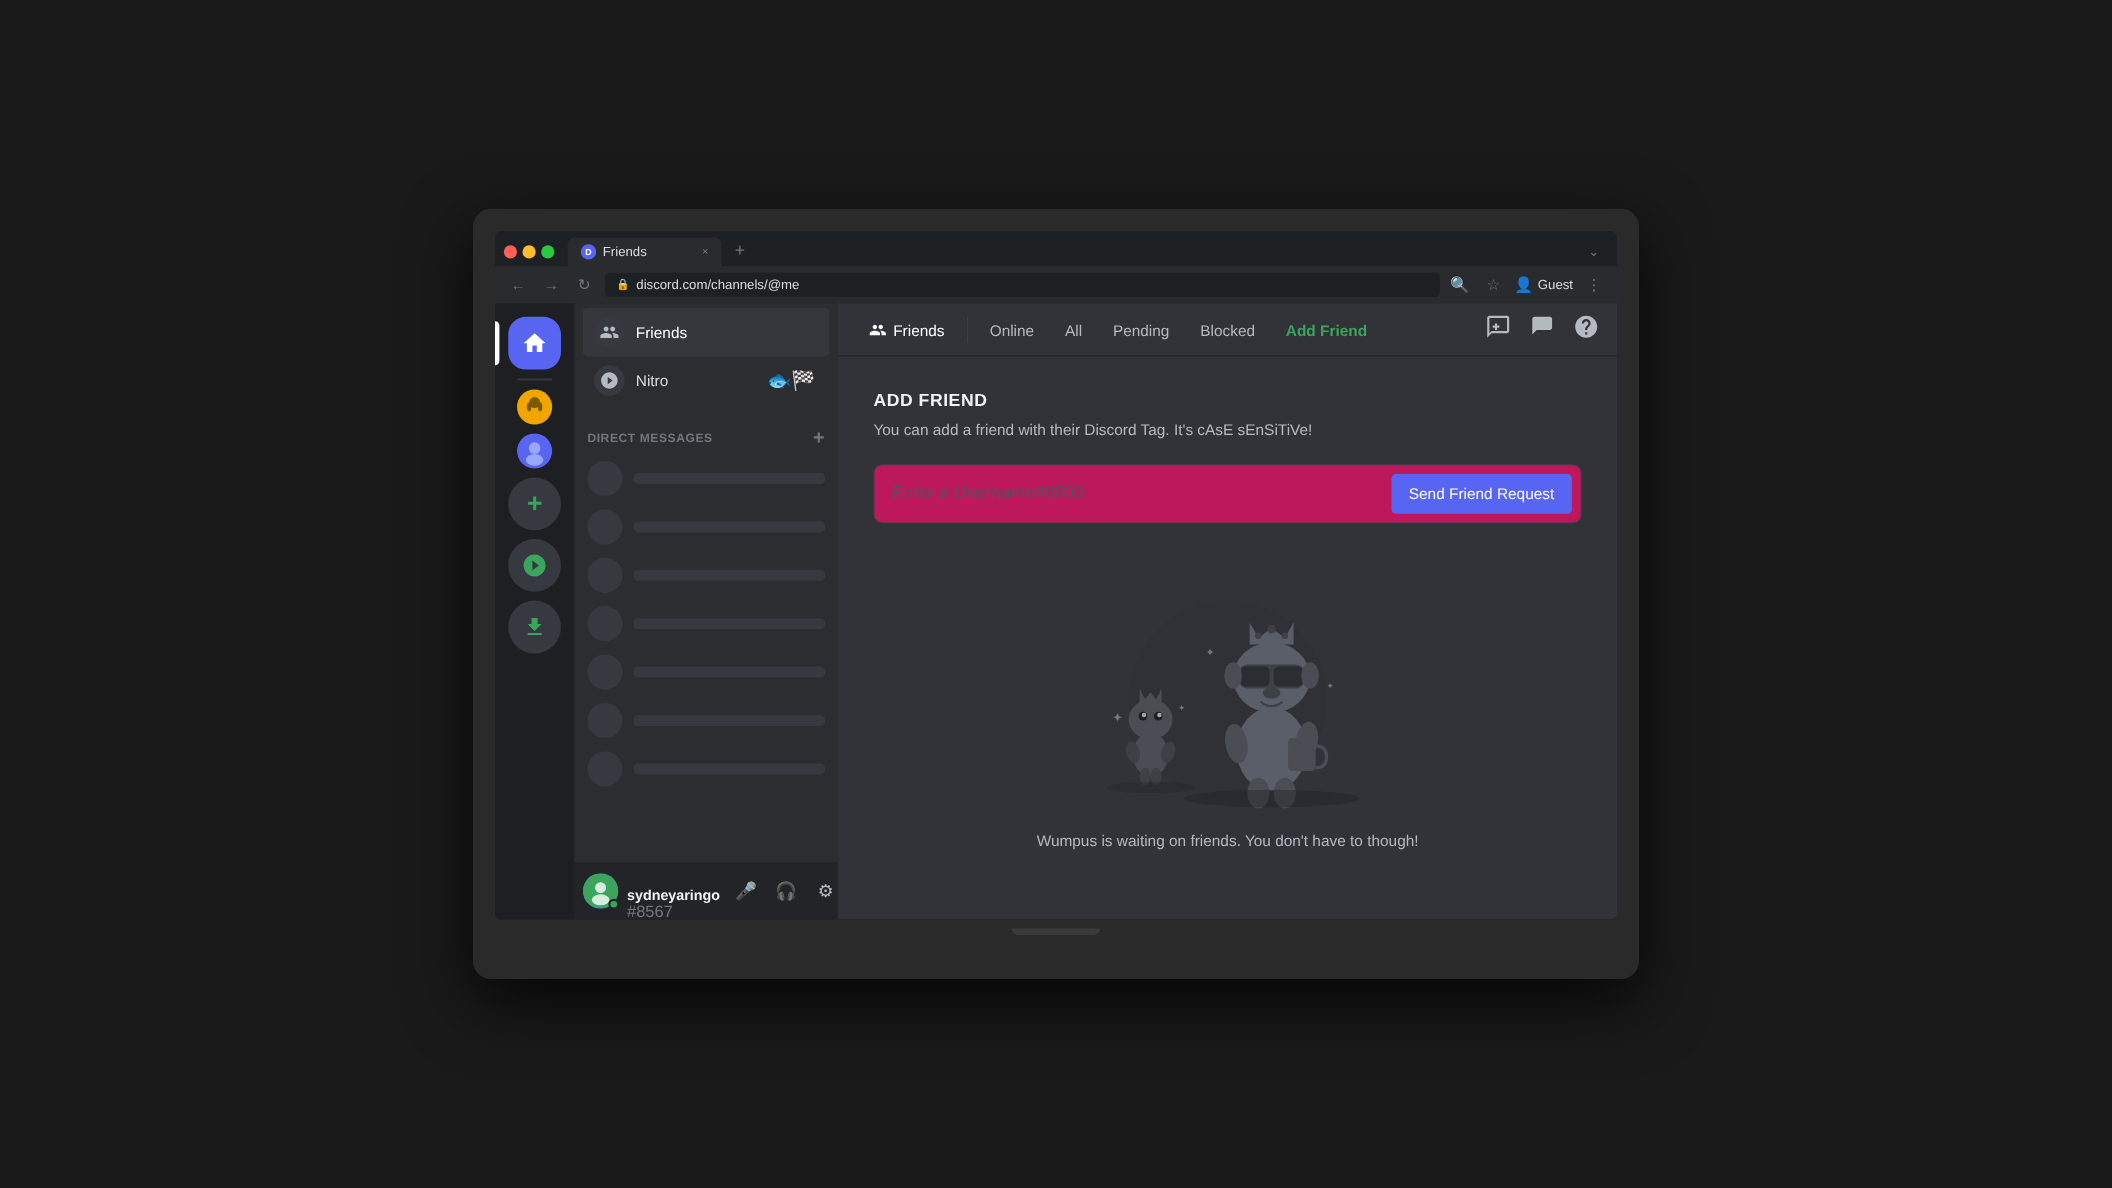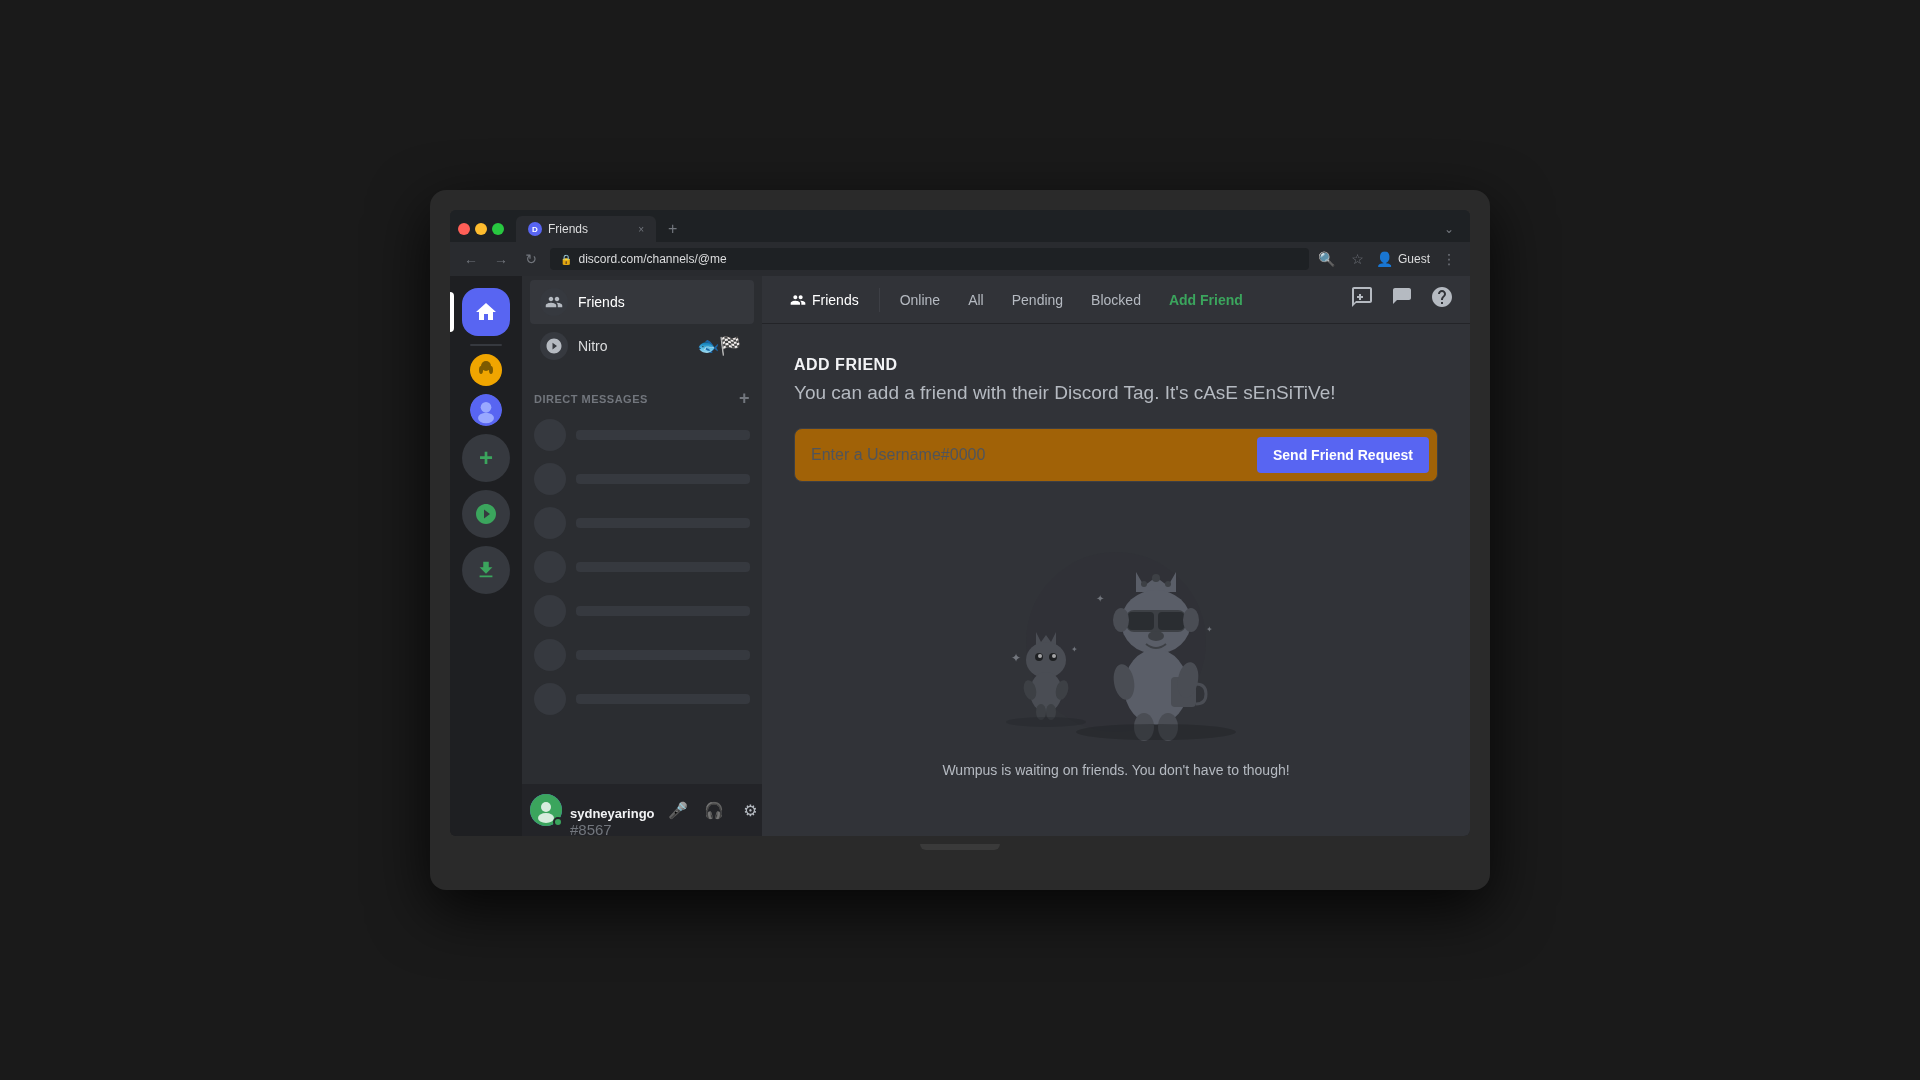--- a/index.html
+++ b/index.html
@@ -395,28 +395,28 @@
     .add-friend-title {
       font-size: 16px;
       font-weight: 700;
       color: #f2f3f5;
       text-transform: uppercase;
       letter-spacing: 0.5px;
       margin-bottom: 8px;
     }
 
     .add-friend-desc {
-      font-size: 19px;
+      font-size: 14px;
       color: #b5bac1;
       margin-bottom: 24px;
     }
 
     .add-friend-form {
       display: flex;
-      background: #a16207;
+      background: #be185d;
       border-radius: 8px;
       border: 1px solid #3d3f45;
       overflow: hidden;
       margin-bottom: 40px;
     }
 
     .add-friend-input {
       flex: 1;
       background: transparent;
       border: none;
@@ -431,21 +431,21 @@
     }
 
     .send-request-btn {
       background: #5865f2;
       color: white;
       border: none;
       padding: 10px 16px;
       margin: 8px 8px;
       border-radius: 4px;
       font-size: 14px;
-      font-weight: 700;
+      font-weight: 400;
       cursor: pointer;
       white-space: nowrap;
     }
 
     .wumpus-section {
       display: flex;
       flex-direction: column;
       align-items: center;
       justify-content: center;
       padding: 20px;

